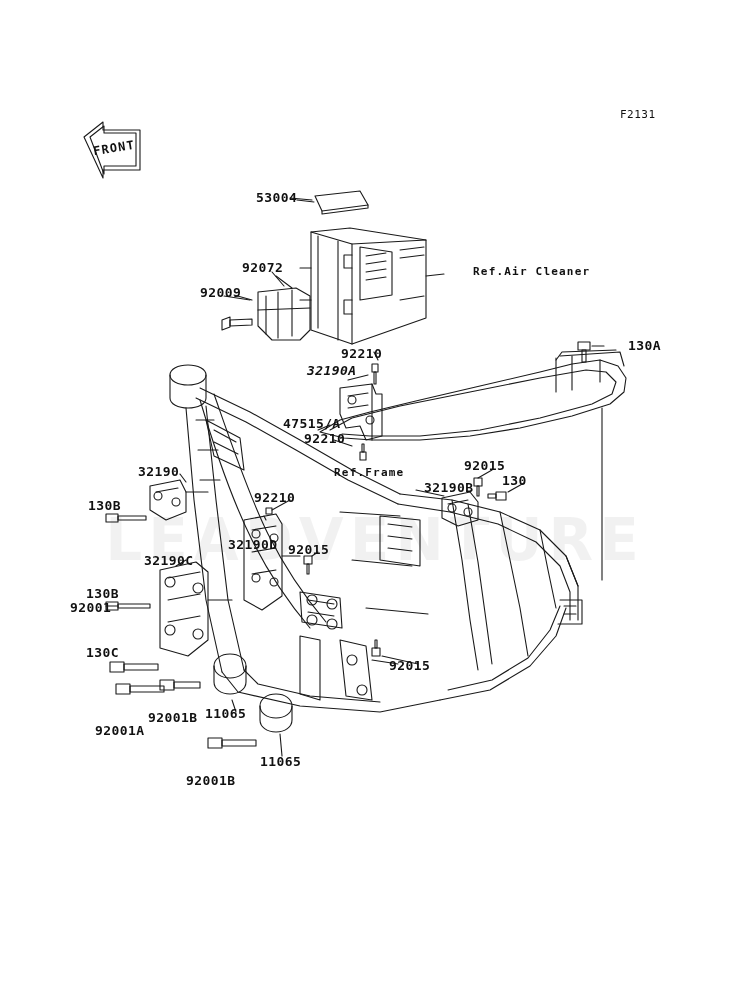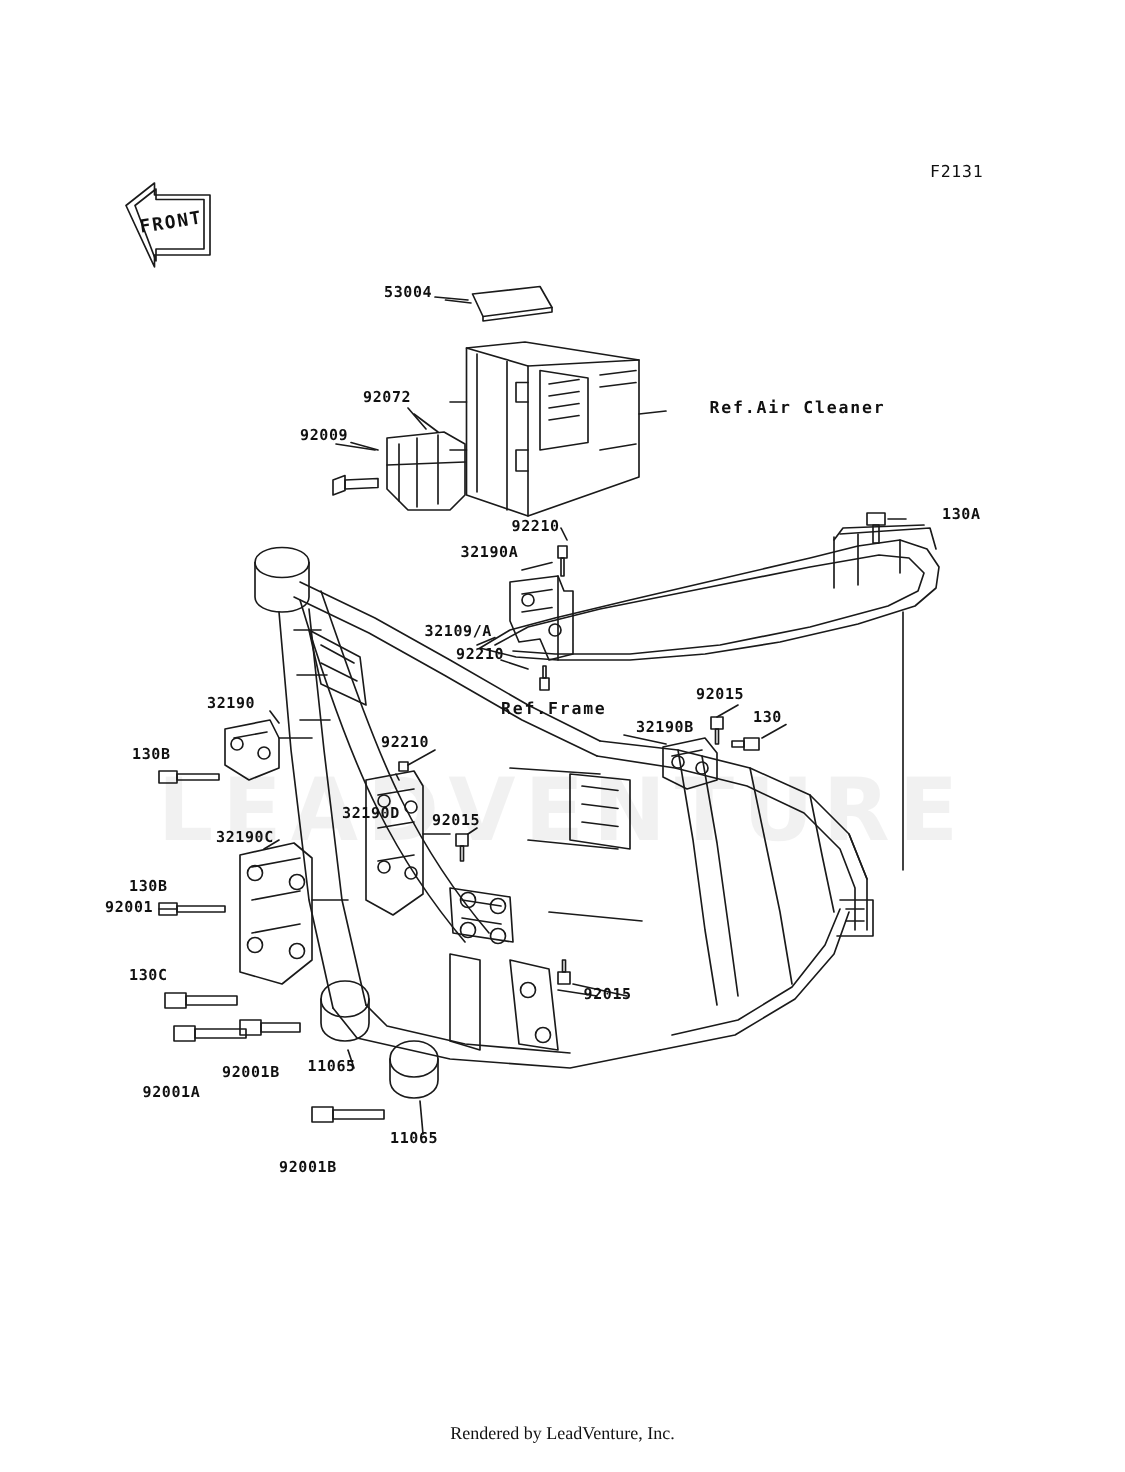--- a/index.html
+++ b/index.html
@@ -1,18 +1,18 @@
 <!DOCTYPE html>
 <html><head>
 <meta charset="utf-8">
 <style>
   html,body{margin:0;padding:0;background:#ffffff;}
   body{width:750px;height:981px;position:relative;font-family:"DejaVu Sans Mono",monospace;color:#000;overflow:hidden;}
   #sheet{position:absolute;left:0;top:0;width:750px;height:981px;}
-  .lbl{position:absolute;font-family:"DejaVu Sans Mono",monospace;font-size:10px;font-weight:bold;letter-spacing:.4px;color:#111;white-space:nowrap;}
+  .lbl{position:absolute;font-family:"DejaVu Sans Mono",monospace;font-size:13px;font-weight:bold;letter-spacing:.4px;color:#111;white-space:nowrap;}
   .ref{position:absolute;font-family:"DejaVu Sans Mono",monospace;font-size:11px;font-weight:bold;letter-spacing:1.2px;color:#111;white-space:nowrap;}
   .code{position:absolute;font-family:"DejaVu Sans Mono",monospace;font-size:11px;letter-spacing:.5px;color:#111;}
   .footer{position:absolute;left:0;right:0;bottom:18px;text-align:center;font-family:"Liberation Serif",serif;font-size:12px;color:#111;}
   svg{position:absolute;left:0;top:0;}
   .wm{position:absolute;left:0;top:0;width:750px;height:981px;pointer-events:none;}
 </style>
 </head>
 <body>
 
 <div id="sheet">
@@ -224,37 +224,36 @@
   <div class="ref" style="left:93px;top:141px;transform:rotate(-9deg);font-size:12px;">FRONT</div>
 
   <div class="ref" style="left:449px;top:265px;margin-left:24px;">Ref.Air Cleaner</div>
   <div class="ref" style="left:334px;top:466px;">Ref.Frame</div>
 
   <div class="lbl" style="left:256px;top:190px;">53004</div>
   <div class="lbl" style="left:242px;top:260px;">92072</div>
   <div class="lbl" style="left:200px;top:285px;">92009</div>
   <div class="lbl" style="left:628px;top:338px;">130A</div>
   <div class="lbl" style="left:341px;top:346px;">92210</div>
-  <div class="lbl" style="left:307px;top:363px;">32190A</div>
-  <div class="lbl" style="left:283px;top:416px;">32109/A</div>
+  <div class="lbl" style="left:307px;top:363px;font-style:italic;">32190A</div>
+  <div class="lbl" style="left:283px;top:416px;">47515/A</div>
   <div class="lbl" style="left:304px;top:431px;">92210</div>
   <div class="lbl" style="left:464px;top:458px;">92015</div>
   <div class="lbl" style="left:138px;top:464px;">32190</div>
   <div class="lbl" style="left:424px;top:480px;">32190B</div>
   <div class="lbl" style="left:502px;top:473px;">130</div>
   <div class="lbl" style="left:88px;top:498px;">130B</div>
   <div class="lbl" style="left:254px;top:490px;">92210</div>
   <div class="lbl" style="left:228px;top:493px;margin-top:44px;">32190D</div>
   <div class="lbl" style="left:288px;top:542px;">92015</div>
   <div class="lbl" style="left:144px;top:553px;">32190C</div>
   <div class="lbl" style="left:86px;top:586px;">130B</div>
   <div class="lbl" style="left:70px;top:600px;">92001</div>
   <div class="lbl" style="left:86px;top:645px;">130C</div>
   <div class="lbl" style="left:389px;top:658px;">92015</div>
   <div class="lbl" style="left:205px;top:706px;">11065</div>
   <div class="lbl" style="left:148px;top:710px;">92001B</div>
   <div class="lbl" style="left:95px;top:723px;">92001A</div>
   <div class="lbl" style="left:260px;top:754px;">11065</div>
   <div class="lbl" style="left:186px;top:773px;">92001B</div>
 
-  <div class="footer">Rendered by LeadVenture, Inc.</div>
 
 </div>
 
 </body></html>

